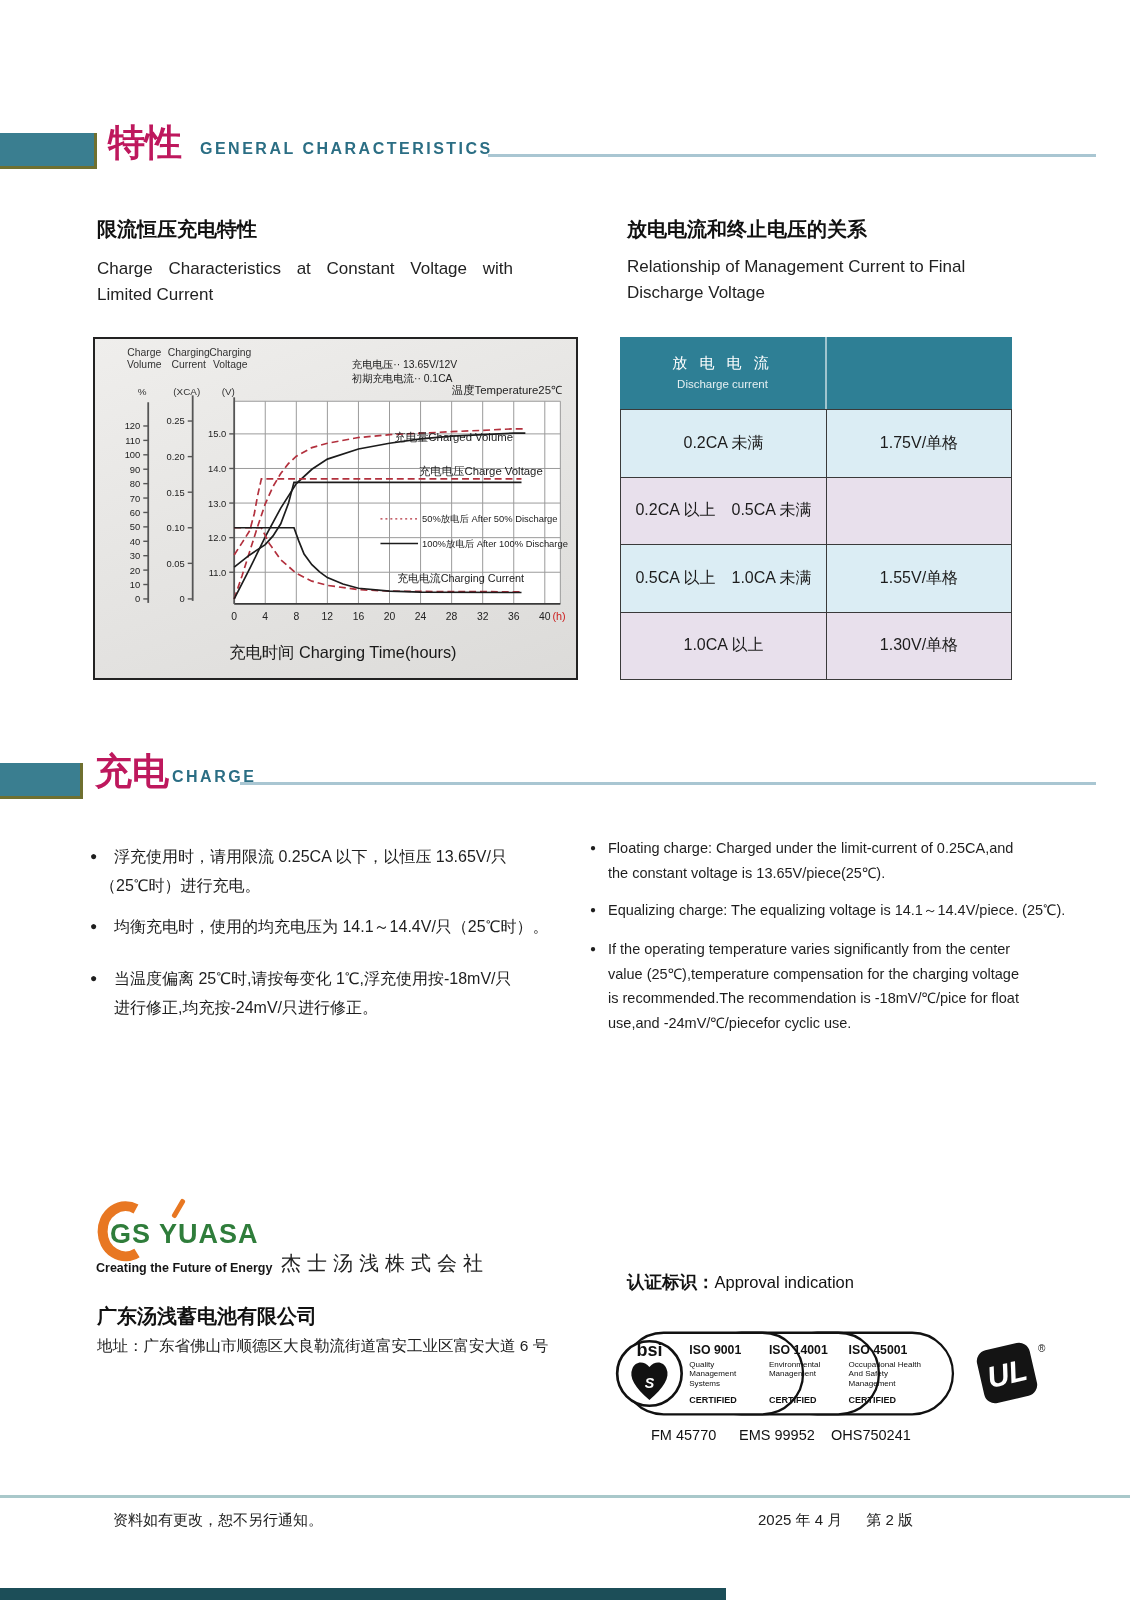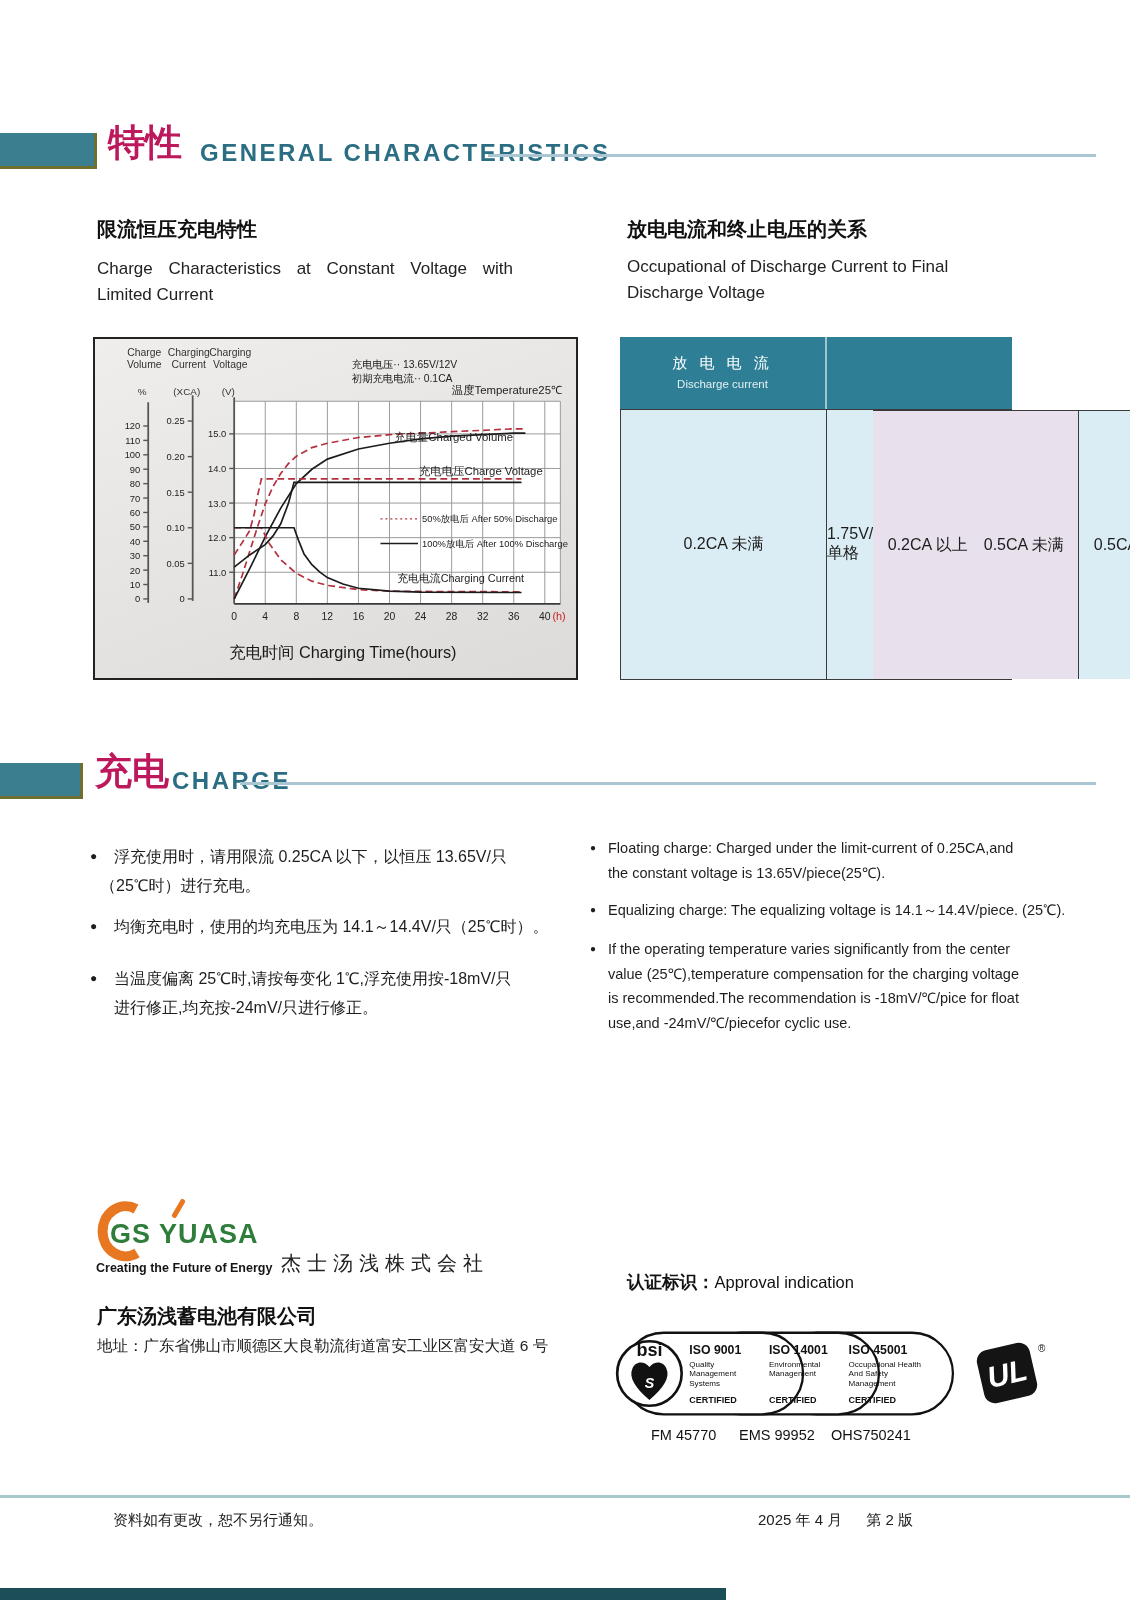--- a/index.html
+++ b/index.html
@@ -3,21 +3,21 @@
 <meta charset="utf-8">
 <style>
   html,body{margin:0;padding:0;background:#fff;}
   body{font-family:"Liberation Sans",sans-serif;color:#1e1e1e;}
   .page{position:relative;width:1130px;height:1600px;background:#ffffff;overflow:hidden;}
   .abs{position:absolute;}
 
   
   .accent-bar{position:absolute;background:#3a7e90;border-right:3px solid #6f7030;border-bottom:3px solid #6f7030;}
   .sec-cn{position:absolute;font-weight:bold;color:#be185d;font-size:37px;line-height:1;}
-  .sec-en{position:absolute;font-weight:bold;color:#2b6e84;font-size:24px;letter-spacing:2.5px;line-height:1;}
+  .sec-en{position:absolute;font-weight:bold;color:#2b6e84;font-size:16px;letter-spacing:2.5px;line-height:1;}
   .sec-line{position:absolute;height:2.5px;background:#a9c6d2;}
 
   
   .blk-title{position:absolute;font-size:20px;font-weight:bold;color:#111;line-height:1.3;}
   .blk-sub{position:absolute;font-size:17px;color:#222;line-height:1.5;margin-top:8px;}
   .jline{text-align:justify;text-align-last:justify;}
 
   
   .chart-box{position:absolute;left:93px;top:337px;width:485px;height:343px;
     background:linear-gradient(160deg,#efeeec 0%,#dcdbd9 100%);border:2px solid #222;box-sizing:border-box;}
@@ -26,21 +26,21 @@
   
   .vtable{position:absolute;left:620px;top:337px;width:392px;height:343px;display:flex;flex-direction:column;box-sizing:border-box;}
   .vt-header{height:72px;display:flex;background:#2e7f95;}
   .vt-hcell{display:flex;flex-direction:column;justify-content:center;align-items:center;color:#fff;box-sizing:border-box;}
   .vt-hcell.c1{width:207px;border-right:2px solid rgba(255,255,255,.55);}
   .vt-hcell.c2{flex:1;}
   .hcn{font-size:15px;letter-spacing:4px;}
   .hcn2{font-size:14px;}
   .hen{font-size:11.5px;color:rgba(255,255,255,.88);margin-top:4px;line-height:1.3;}
   .hen.w{width:185px;text-align:center;}
-  .vt-body{flex:1;display:flex;flex-direction:row;border:1.6px solid #3a3a3a;border-top:1.6px solid #3a3a3a;box-sizing:border-box;}
+  .vt-body{flex:1;display:flex;flex-direction:column;border:1.6px solid #3a3a3a;border-top:1.6px solid #3a3a3a;box-sizing:border-box;}
   .vt-row{flex:1;display:flex;}
   .vt-row + .vt-row{border-top:1.4px solid #3a3a3a;}
   .vt-cell{display:flex;align-items:center;justify-content:center;font-size:16px;color:#1c1c1c;box-sizing:border-box;}
   .vt-cell.c1{width:206px;border-right:1.4px solid #3a3a3a;}
   .vt-cell.c2{flex:1;}
   .row-blue{background:#dbedf4;}
   .row-lav{background:#e8e0ec;}
 
   
   .bullet{position:absolute;display:flex;}
@@ -88,21 +88,21 @@
   <div class="sec-line" style="left:488px;top:154px;width:608px;"></div>
 
   <div class="blk-title" style="left:97px;top:216px;">限流恒压充电特性</div>
   <div class="blk-sub" style="left:97px;top:248px;width:416px;">
     <div class="jline">Charge Characteristics at Constant Voltage with</div>
     <div>Limited Current</div>
   </div>
 
   <div class="blk-title" style="left:627px;top:216px;">放电电流和终止电压的关系</div>
   <div class="blk-sub" style="left:627px;top:246px;width:345px;">
-    <div>Occupational of Discharge Current to Final</div>
+    <div>Relationship of Management Current to Final</div>
     <div>Discharge Voltage</div>
   </div>
 
   <div class="chart-box">
     <svg viewBox="0 0 485 343">
         <rect x="140" y="63" width="330" height="205" fill="#ffffff"></rect>
         <line x1="140" y1="63" x2="140" y2="268" stroke="#9a9a9a" stroke-width="1"></line>
         <line x1="171.428" y1="63" x2="171.428" y2="268" stroke="#9a9a9a" stroke-width="1"></line>
         <line x1="202.856" y1="63" x2="202.856" y2="268" stroke="#9a9a9a" stroke-width="1"></line>
         <line x1="234.284" y1="63" x2="234.284" y2="268" stroke="#9a9a9a" stroke-width="1"></line>

